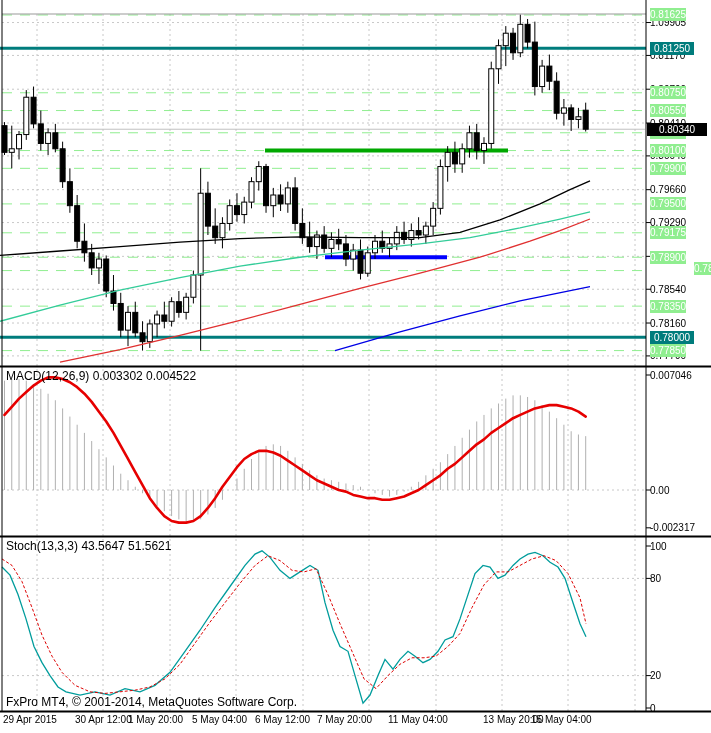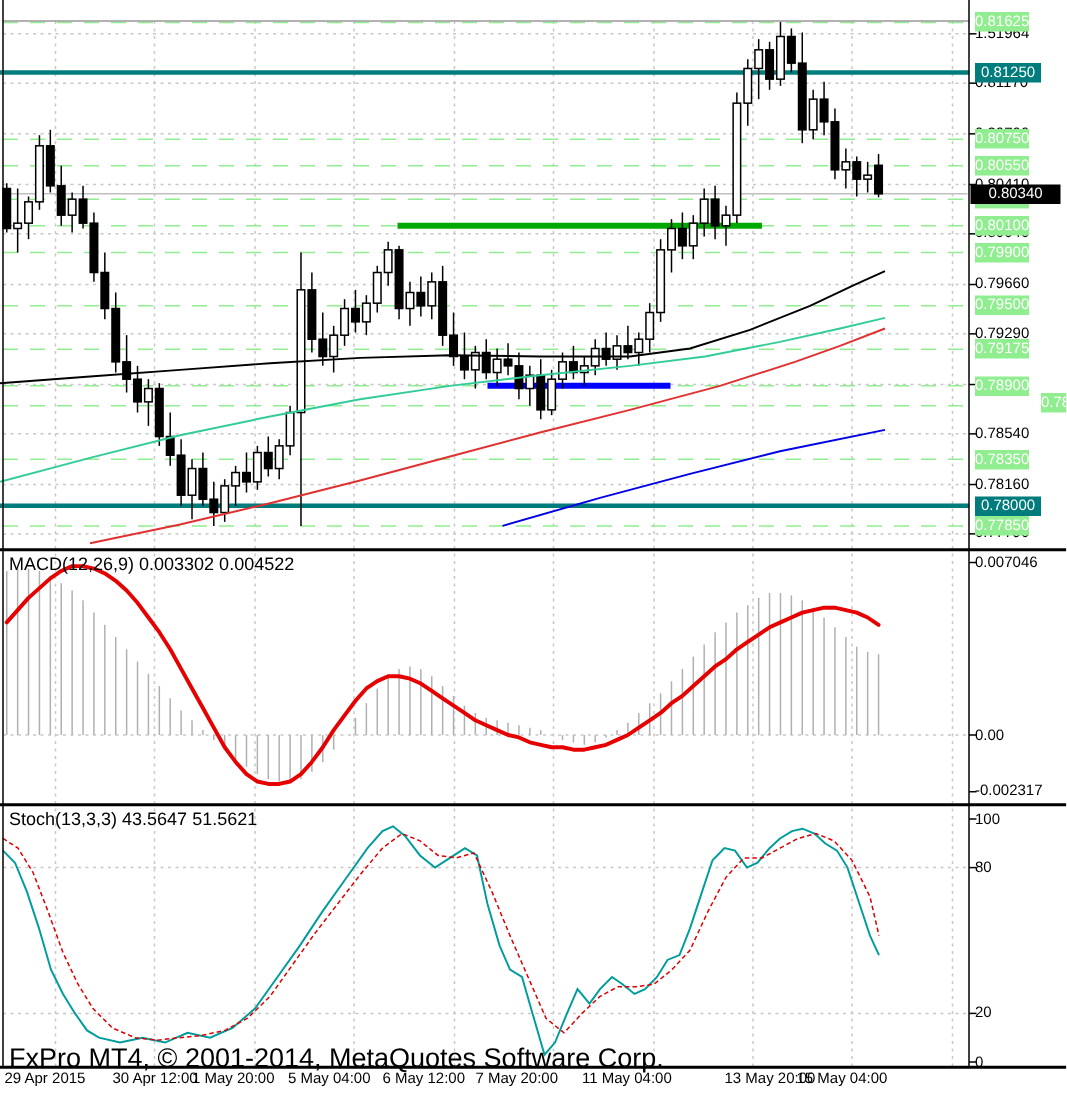--- a/index.html
+++ b/index.html
@@ -4,21 +4,21 @@
 <style>
   html,body{margin:0;padding:0;background:#fff;}
   .chart-root{position:relative;width:711px;height:733px;background:#fff;overflow:hidden;
     font-family:"Liberation Sans",sans-serif;-webkit-font-smoothing:antialiased;}
   #plot{position:absolute;left:0;top:0;width:711px;height:733px;}
   .title-row{position:absolute;left:6px;top:1px;font-size:12px;font-weight:bold;color:#000;white-space:nowrap;z-index:5;}
   .title-row .tri{font-size:9px;margin-right:5px;vertical-align:1px;}
   .ind-label{position:absolute;left:6px;font-size:12px;color:#000;white-space:nowrap;z-index:5;}
   .macd-label{top:369px;}
   .stoch-label{top:539px;}
-  .footer{position:absolute;left:6px;top:695px;font-size:18px;color:#000;white-space:nowrap;z-index:5;}
+  .footer{position:absolute;left:6px;top:695px;font-size:12px;color:#000;white-space:nowrap;z-index:5;}
   #y-axis{position:absolute;left:0;top:0;width:711px;height:733px;pointer-events:none;z-index:4;}
   .ylab{position:absolute;left:650px;height:13px;line-height:13px;font-size:10px;white-space:nowrap;color:#000;}
   .ylab.green{background:#90EE90;color:#fff;width:36px;text-align:center;}
   .ylab.teal{background:#007C7C;color:#fff;width:44px;text-align:center;}
   .ylab.black{background:#000;color:#fff;width:60px;text-align:center;left:647px;}
   #x-axis{position:absolute;left:0;top:0;width:711px;height:733px;pointer-events:none;z-index:4;}
   .xlab{position:absolute;top:714px;font-size:10px;color:#000;white-space:nowrap;}
 </style>
 </head>
 <body>
@@ -379,21 +379,21 @@
         <line x1="646" y1="708" x2="651" y2="708" stroke="#000"></line>
       </g>
     </svg>
 
 
   <div class="ind-label macd-label">MACD(12,26,9) 0.003302 0.004522</div>
   <div class="ind-label stoch-label">Stoch(13,3,3) 43.5647 51.5621</div>
   <div class="footer">FxPro MT4, © 2001-2014, MetaQuotes Software Corp.</div>
 
   <div id="y-axis">
-      <div class="ylab" style="top: 16.043px;">1.51964</div>
+      <div class="ylab" style="top: 16.043px;">1.09905</div>
       <div class="ylab" style="top: 48.936px;">0.81170</div>
       <div class="ylab" style="top: 82.718px;">0.80790</div>
       <div class="ylab" style="top: 116.5px;">0.80410</div>
       <div class="ylab" style="top: 149.393px;">0.80040</div>
       <div class="ylab" style="top: 183.175px;">0.79660</div>
       <div class="ylab" style="top: 216.068px;">0.79290</div>
       <div class="ylab" style="top: 249.85px;">0.78910</div>
       <div class="ylab" style="top: 282.743px;">0.78540</div>
       <div class="ylab" style="top: 316.525px;">0.78160</div>
       <div class="ylab" style="top: 349.418px;">0.77790</div>

